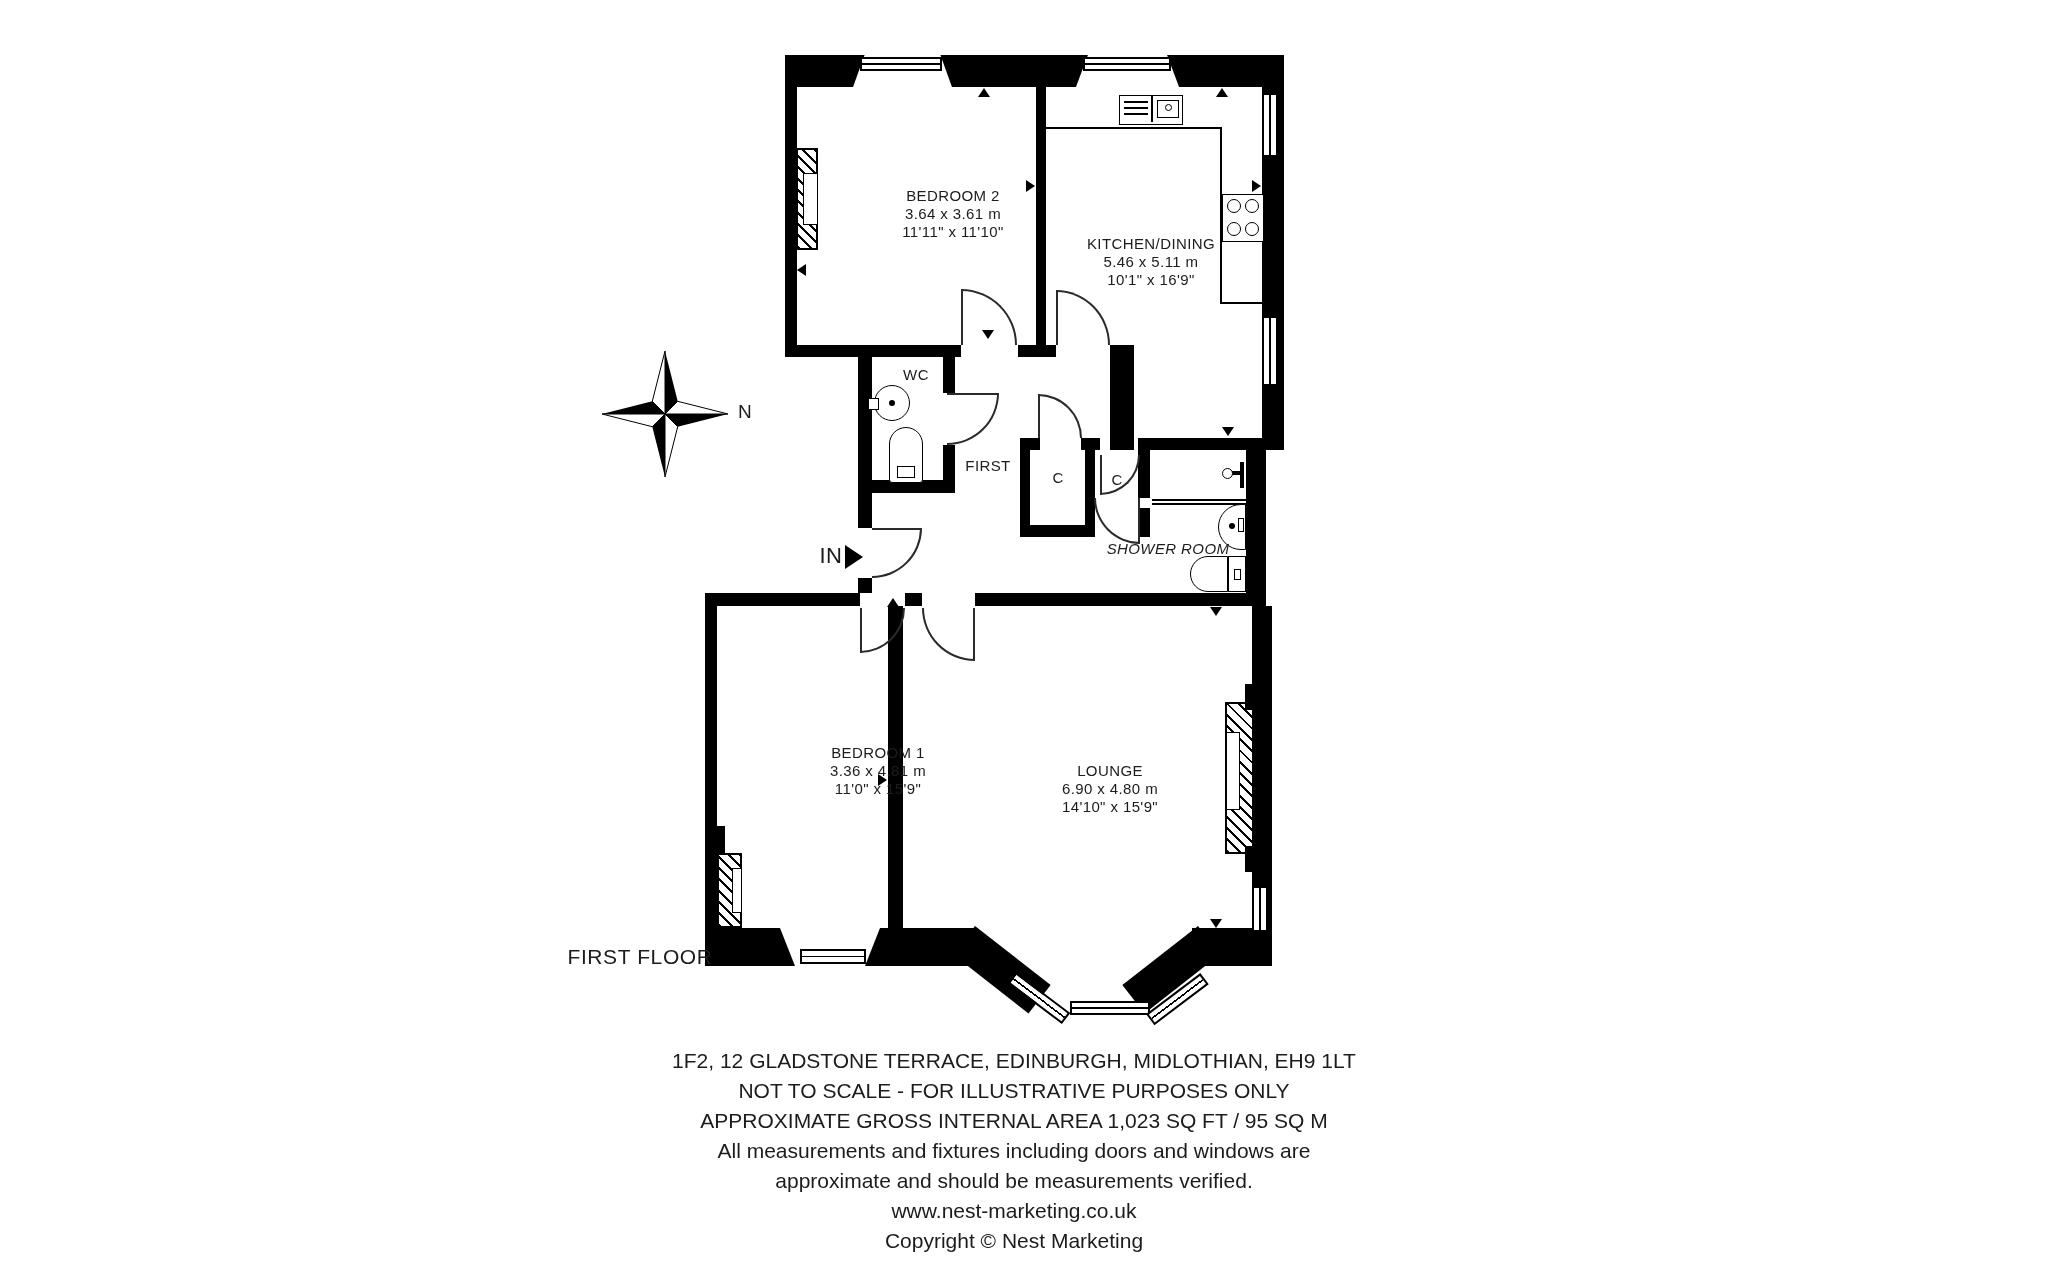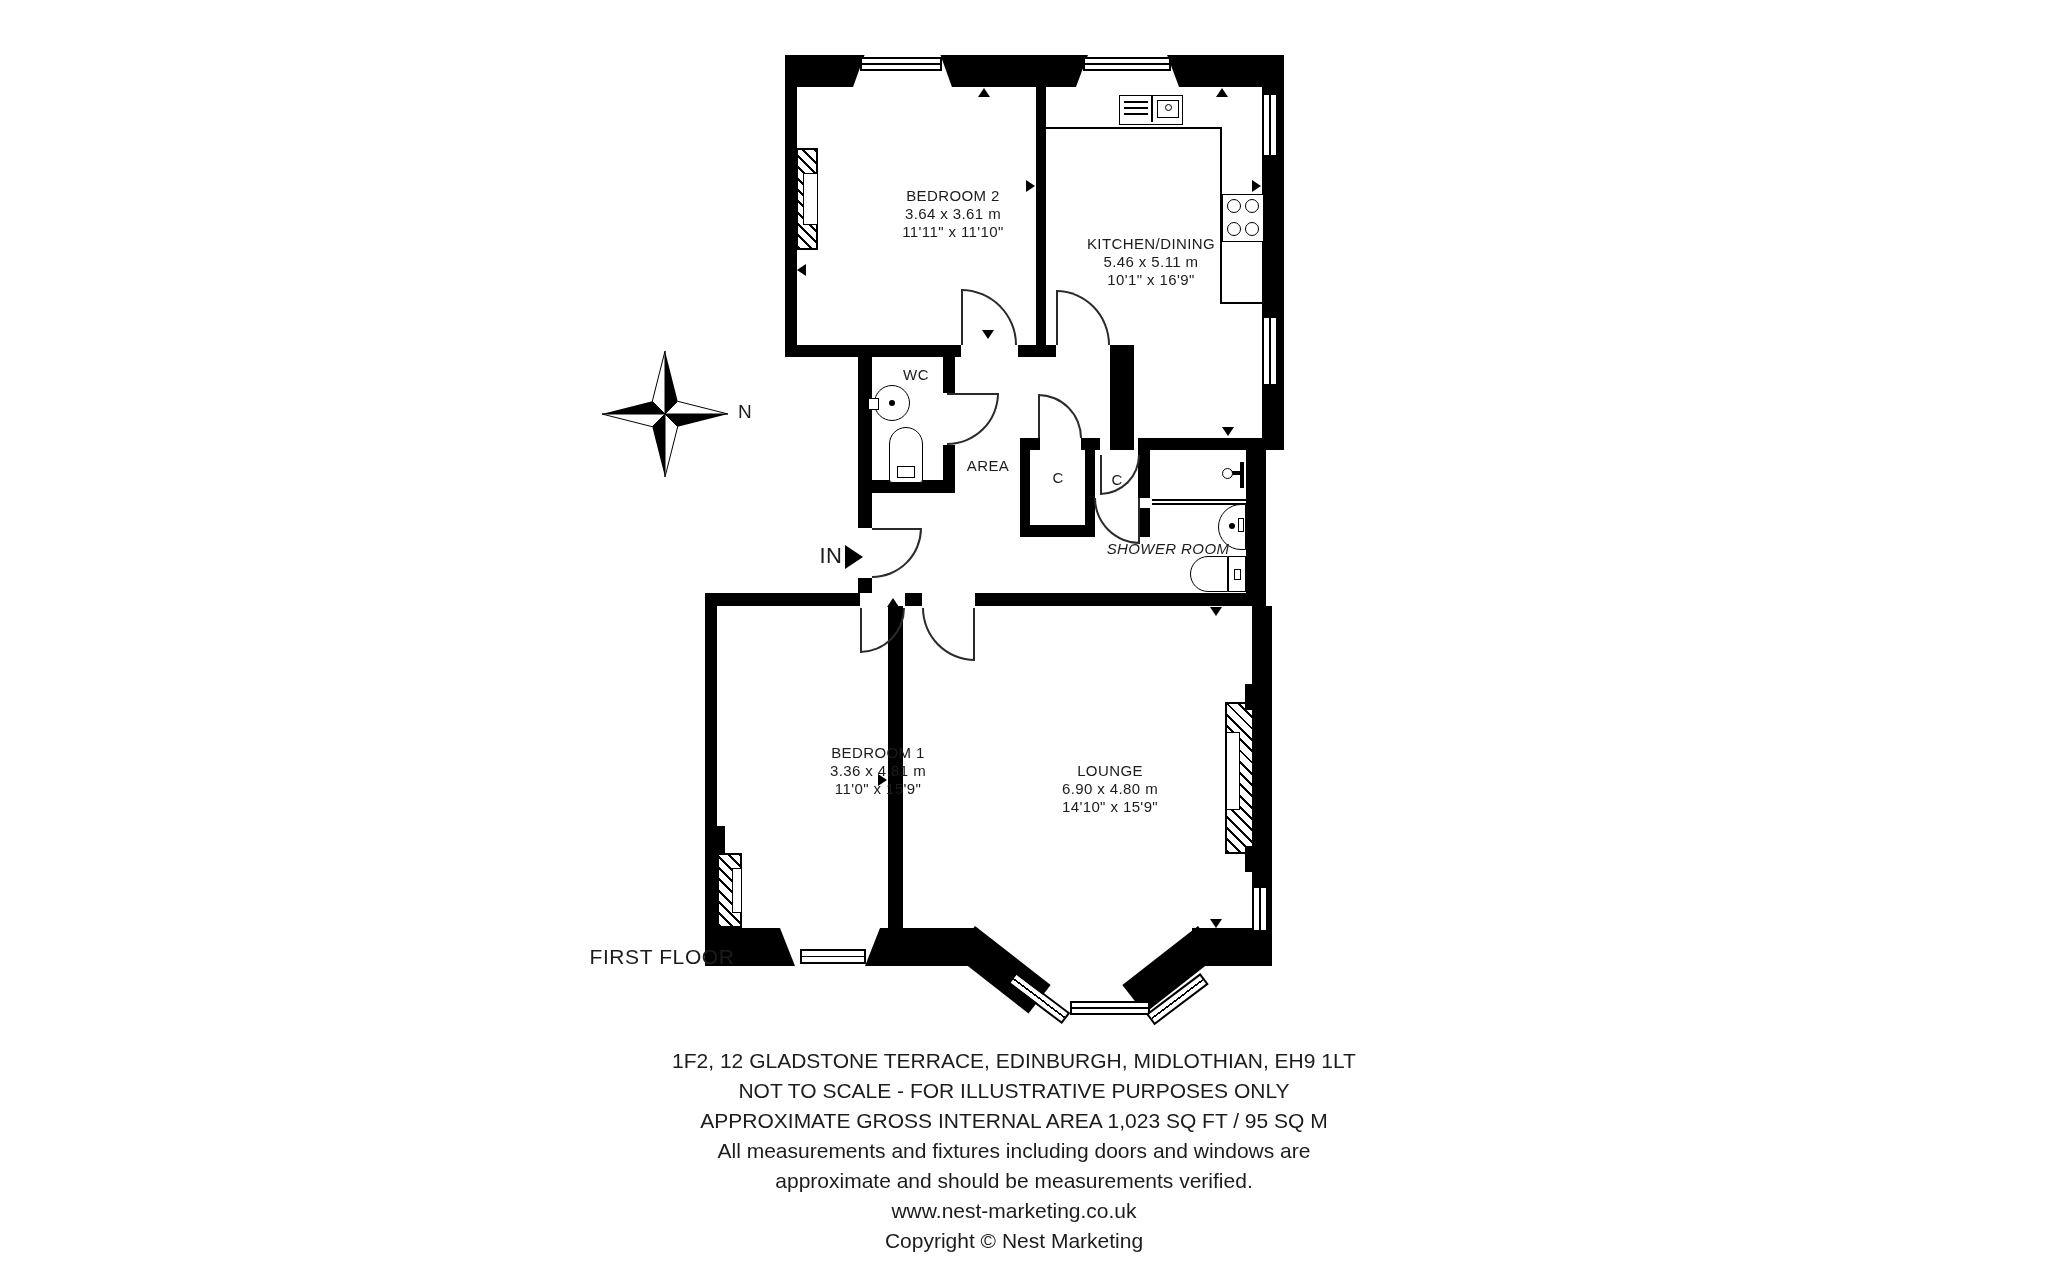--- a/index.html
+++ b/index.html
@@ -177,36 +177,36 @@
     <div>BEDROOM 2</div>
     <div>3.64 x 3.61 m</div>
     <div>11'11" x 11'10"</div>
   </div>
   <div class="lbl" style="left:1151px;top:235px;">
     <div>KITCHEN/DINING</div>
     <div>5.46 x 5.11 m</div>
     <div>10'1" x 16'9"</div>
   </div>
   <div class="lbl" style="left:916px;top:366px;">WC</div>
-  <div class="lbl" style="left:988px;top:457px;">AREA</div>
+  <div class="lbl" style="left:988px;top:457px;">FIRST</div>
   <div class="lbl" style="left:1058px;top:469px;">C</div>
   <div class="lbl" style="left:1117px;top:471px;">C</div>
   <div class="lbl" style="left:1168px;top:540px;font-style:italic;">SHOWER ROOM</div>
   <div class="lbl" style="left:830px;top:744px;margin-left:48px;">
     <div>BEDROOM 1</div>
     <div>3.36 x 4.81 m</div>
     <div>11'0" x 15'9"</div>
   </div>
   <div class="lbl" style="left:1110px;top:762px;">
     <div>LOUNGE</div>
     <div>6.90 x 4.80 m</div>
     <div>14'10" x 15'9"</div>
   </div>
 
-  <div class="lbl" style="left:640px;top:948px;font-size:21px;letter-spacing:.6px;margin-left:22px;">FIRST FLOOR</div>
+  <div class="lbl" style="left:640px;top:948px;font-size:21px;letter-spacing:.6px;">FIRST FLOOR</div>
 
   <div class="footer">
     <div>1F2, 12 GLADSTONE TERRACE, EDINBURGH, MIDLOTHIAN, EH9 1LT</div>
     <div>NOT TO SCALE - FOR ILLUSTRATIVE PURPOSES ONLY</div>
     <div>APPROXIMATE GROSS INTERNAL AREA 1,023 SQ FT / 95 SQ M</div>
     <div>All measurements and fixtures including doors and windows are</div>
     <div>approximate and should be measurements verified.</div>
     <div>www.nest-marketing.co.uk</div>
     <div>Copyright © Nest Marketing</div>
   </div>

